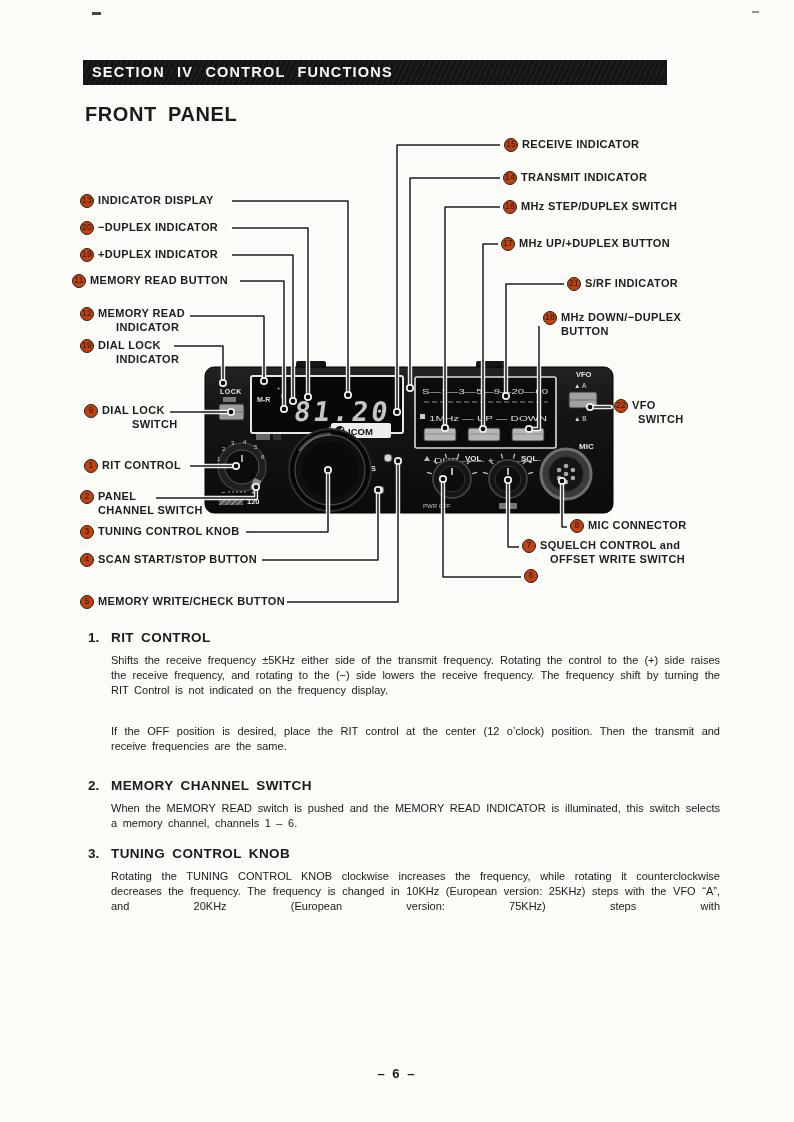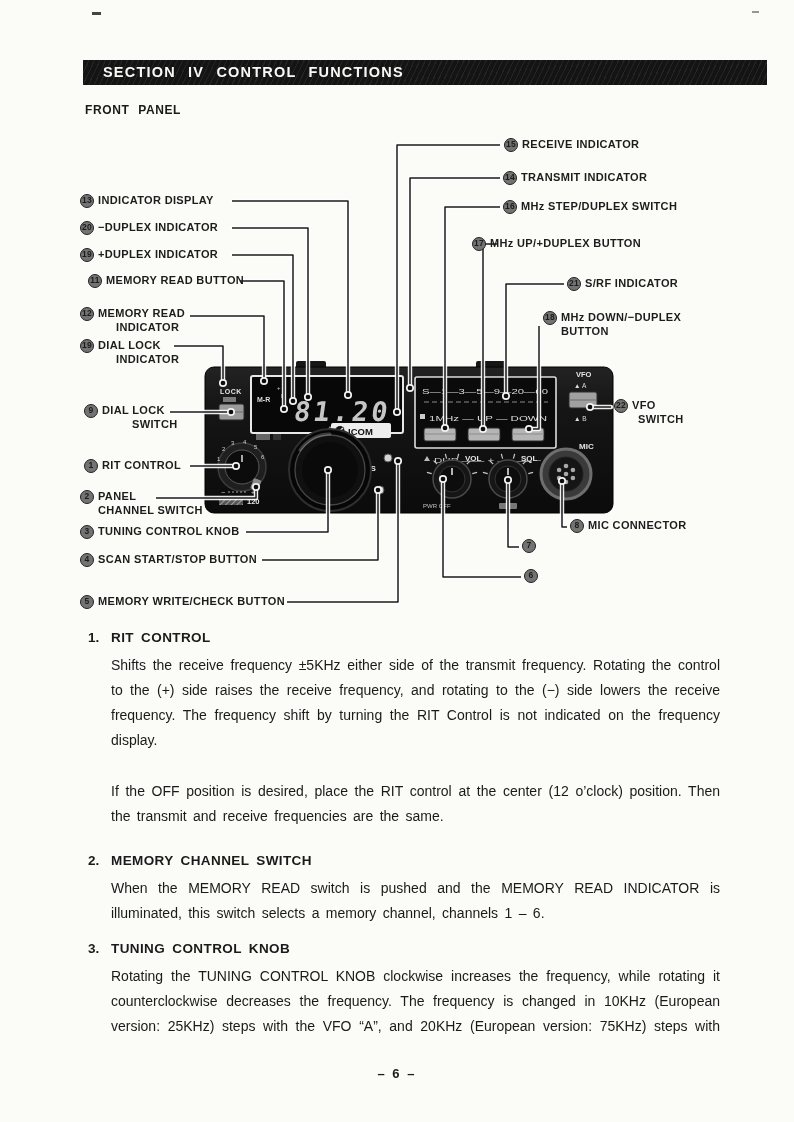--- a/index.html
+++ b/index.html
@@ -1,40 +1,40 @@
 <!DOCTYPE html>
 <html><head>
 <meta charset="utf-8">
 <style>
   html,body{margin:0;padding:0}
   body{width:794px;height:1122px;position:relative;background:#fbfbf8;
        font-family:"Liberation Sans",sans-serif;color:#1a1a1a;overflow:hidden}
   .artifact{position:absolute;background:#444}
-  .hdr-bar{position:absolute;left:83px;top:60px;width:684px;height:25px;box-sizing:border-box;
+  .hdr-bar{position:absolute;left:83px;top:60px;width:584px;height:25px;box-sizing:border-box;
     background:repeating-linear-gradient(115deg,rgba(255,255,255,.07) 0 1px,transparent 1px 5px),#141414;
     color:#f8f8f6;font-weight:bold;font-size:14.5px;letter-spacing:1.2px;word-spacing:7px;
-    line-height:25px;padding-left:20px}
-  .front-panel{position:absolute;left:85px;top:103px;font-size:12px;font-weight:bold;
+    line-height:25px;padding-left:9px}
+  .front-panel{position:absolute;left:85px;top:103px;font-size:20px;font-weight:bold;
     letter-spacing:.6px;word-spacing:5px}
   .diagram{position:absolute;left:0;top:0;width:794px;height:630px}
   .dsvg{position:absolute;left:0;top:0}
   .co{position:absolute;display:flex;gap:4px;font-size:11px;font-weight:600;letter-spacing:.35px;
       line-height:13.5px;white-space:nowrap;color:#1c1c1c}
   .cn{flex:0 0 auto;width:14px;height:14px;border:1.4px solid #222;border-radius:50%;
-      font-size:8.5px;font-weight:bold;display:flex;align-items:center;justify-content:center;
-      box-sizing:border-box;background:#737373}
+      font-size:8.5px;font-weight:normal;display:flex;align-items:center;justify-content:center;
+      box-sizing:border-box;background:#c2410c}
   .ct span{display:block}
   svg text{font-family:"Liberation Sans",sans-serif}
   .ptxt{fill:#e6e6e6;font-weight:bold}
   .seg{font-family:"DejaVu Sans Mono",monospace;font-weight:bold;fill:#c6c6c6;font-size:27px;letter-spacing:3px}
   .sections{position:absolute;left:88px;top:630px;width:632px}
   .sec{position:relative;padding-left:23px;margin-bottom:24px}
   .sec-num{position:absolute;left:0;top:0;font-weight:bold;font-size:13.5px}
   .sec-title{margin:0;font-weight:bold;font-size:13.5px;letter-spacing:.4px;word-spacing:3px}
-  .sec p{margin:8px 0 0;font-size:14px;line-height:25px;text-align:justify;word-spacing:2.5px}
+  .sec p{margin:8px 0 0;font-size:11px;line-height:15px;text-align:justify;word-spacing:2.5px}
   .sec p + p{margin-top:26px}
   .sec-3{margin-top:-9px}
   .force-just{text-align-last:justify}
   .footer{position:absolute;left:0;top:1066px;width:794px;text-align:center;
     font-size:13px;font-weight:bold;letter-spacing:2px}
 </style>
 </head>
 <body>
 
 <div class="artifact" style="left:92px;top:12px;width:9px;height:2.5px"></div>
@@ -263,21 +263,21 @@
     <span class="ct">
         <span>−DUPLEX INDICATOR</span>
       </span>
   </div>
   <div class="co" style="left:80px;top:248px">
     <span class="cn">19</span>
     <span class="ct">
         <span>+DUPLEX INDICATOR</span>
       </span>
   </div>
-  <div class="co" style="left:88px;top:274px">
+  <div class="co" style="left:72px;top:274px">
     <span class="cn">11</span>
     <span class="ct">
         <span>MEMORY READ BUTTON</span>
       </span>
   </div>
   <div class="co" style="left:80px;top:307px">
     <span class="cn">12</span>
     <span class="ct">
         <span>MEMORY READ</span>
         <span style="margin-left:18px">INDICATOR</span>
@@ -340,21 +340,21 @@
     <span class="ct">
         <span>TRANSMIT INDICATOR</span>
       </span>
   </div>
   <div class="co" style="left:503px;top:200px">
     <span class="cn">16</span>
     <span class="ct">
         <span>MHz STEP/DUPLEX SWITCH</span>
       </span>
   </div>
-  <div class="co" style="left:472px;top:237px">
+  <div class="co" style="left:501px;top:237px">
     <span class="cn">17</span>
     <span class="ct">
         <span>MHz UP/+DUPLEX BUTTON</span>
       </span>
   </div>
   <div class="co" style="left:567px;top:277px">
     <span class="cn">21</span>
     <span class="ct">
         <span>S/RF INDICATOR</span>
       </span>
@@ -374,20 +374,24 @@
       </span>
   </div>
   <div class="co" style="left:570px;top:519px">
     <span class="cn">8</span>
     <span class="ct">
         <span>MIC CONNECTOR</span>
       </span>
   </div>
   <div class="co" style="left:522px;top:539px">
     <span class="cn">7</span>
+    <span class="ct">
+        <span>SQUELCH CONTROL and</span>
+        <span style="margin-left:10px">OFFSET WRITE SWITCH</span>
+      </span>
   </div>
   <div class="co" style="left:524px;top:569px">
     <span class="cn">6</span>
   </div>
 </div>
 
 <div class="sections">
   <div class="sec">
     <span class="sec-num">1.</span>
     <h3 class="sec-title">RIT CONTROL</h3>

